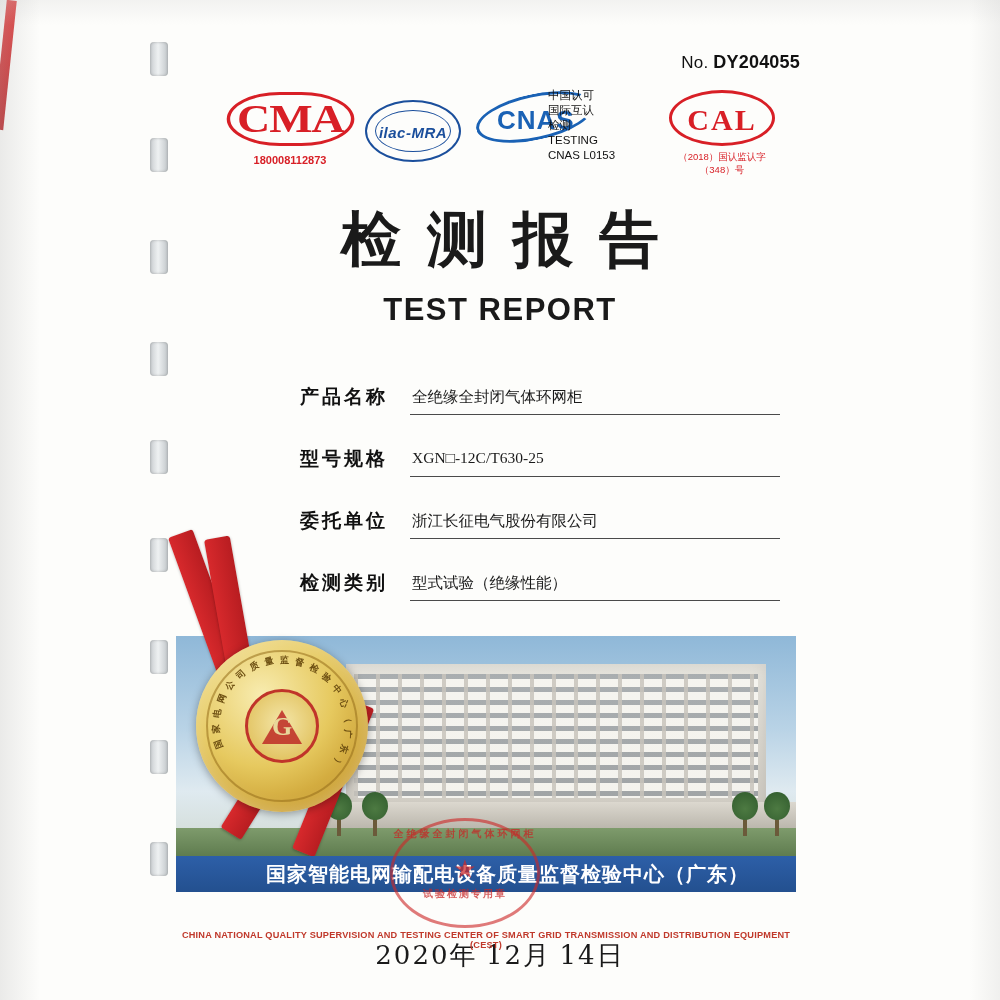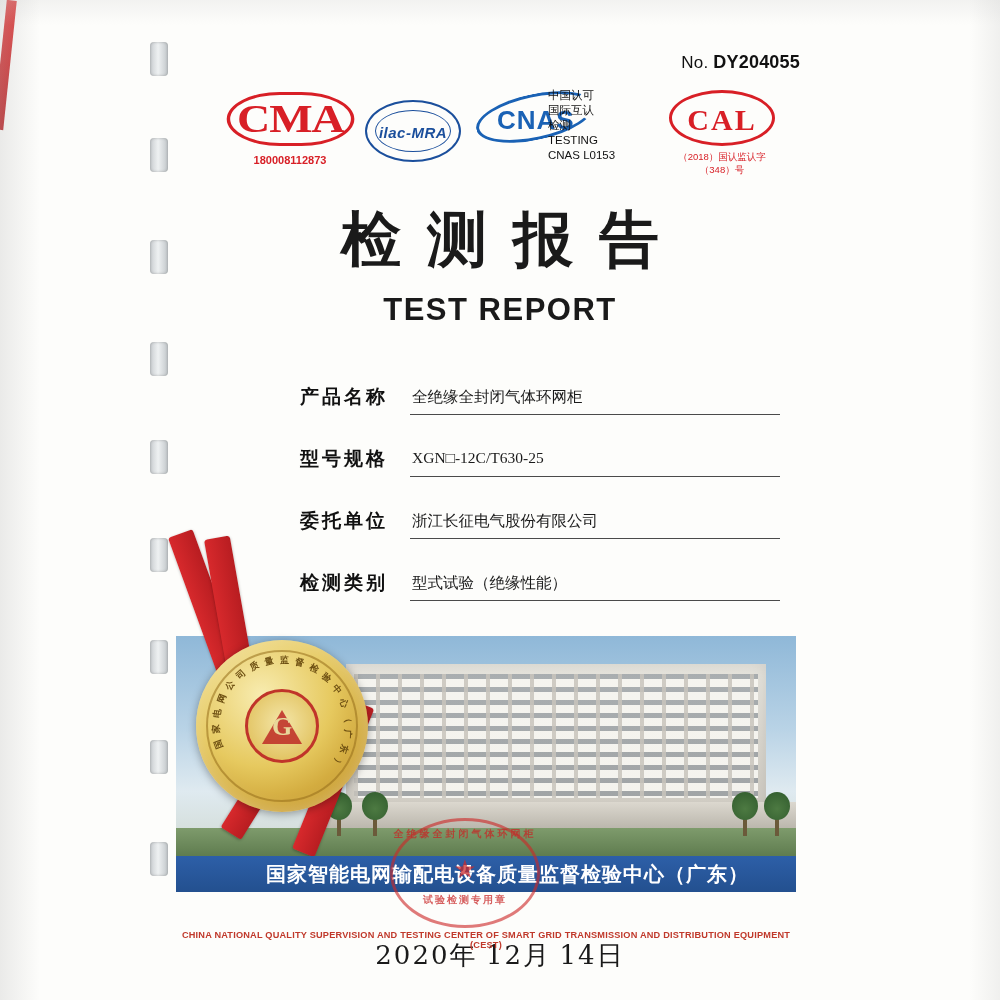--- a/index.html
+++ b/index.html
@@ -276,21 +276,21 @@
   }
   .stamp .star {
     position: absolute; left: 50%; top: 46%; transform: translate(-50%,-50%);
     color: rgba(205,40,40,0.85); font-size: 26px;
   }
   .stamp .st-top, .stamp .st-bot {
     position: absolute; left: 0; right: 0; text-align: center;
     color: rgba(200,35,35,0.85); font-size: 10px; font-weight: bold;
   }
   .stamp .st-top { top: 6px; letter-spacing: 3px; }
-  .stamp .st-bot { bottom: 18px; letter-spacing: 2px; }
+  .stamp .st-bot { bottom: 24px; letter-spacing: 2px; }
 
   
   .date {
     position: absolute; left: 0; right: 0; top: 938px;
     text-align: center;
     font-family: "Liberation Serif", serif;
     font-size: 26px; color: #1a1a1a;
     letter-spacing: 2px;
   }
   .date .num { font-family: "DejaVu Serif", serif; }

